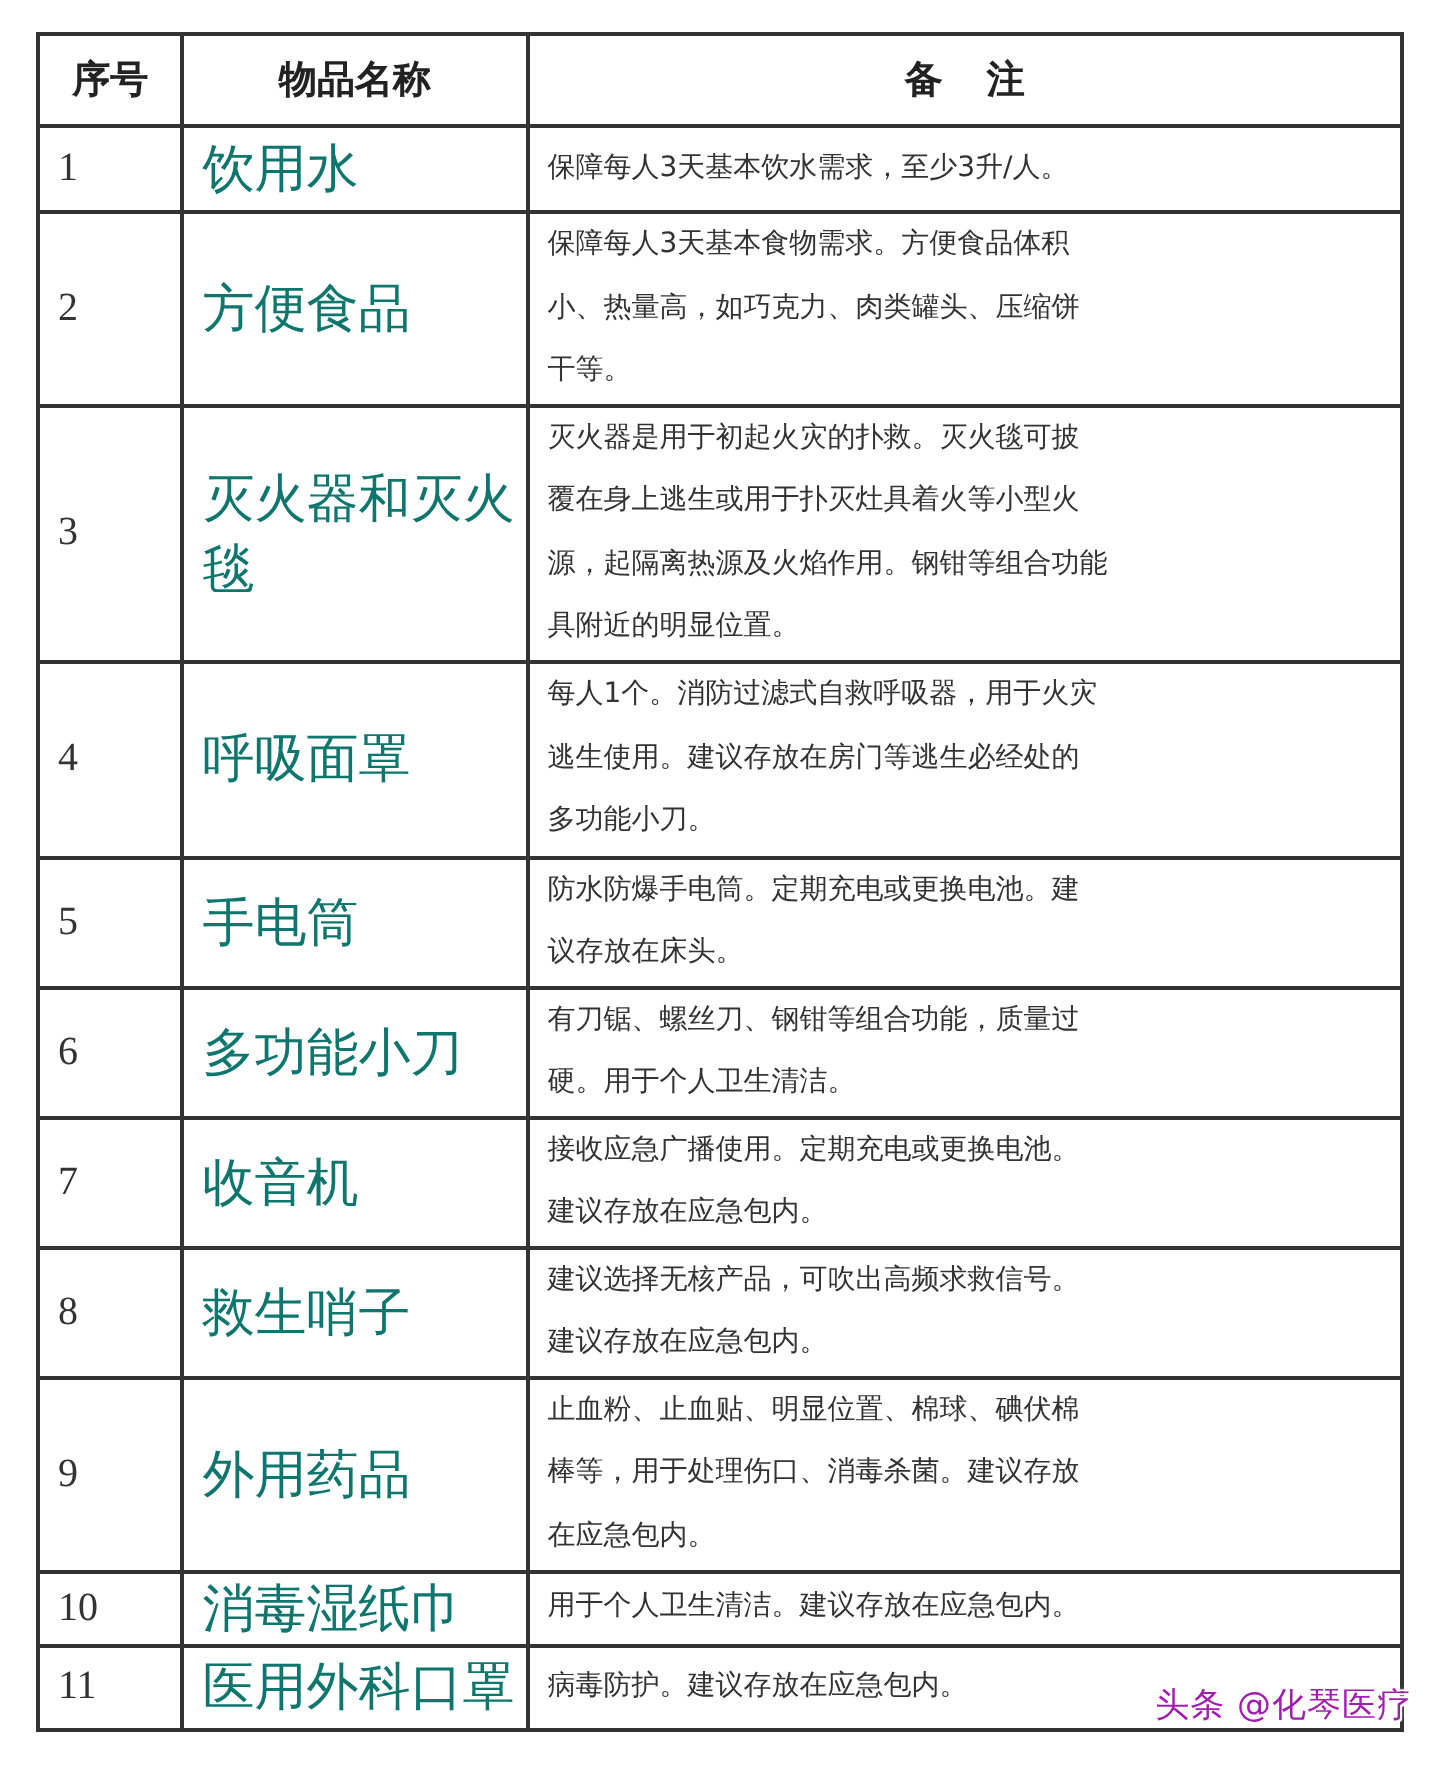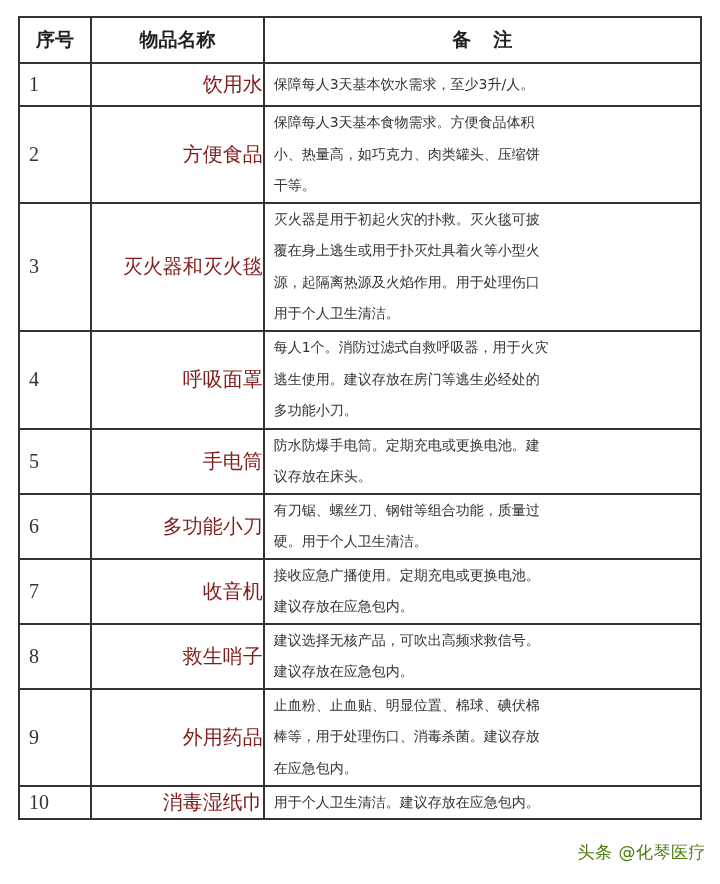--- a/index.html
+++ b/index.html
@@ -38,40 +38,39 @@
     .col-num { width: 72px; }
     .col-name { width: 172px; }
     .col-note { width: 436px; }
     td.num {
       font-family: "Liberation Serif", "DejaVu Serif", serif;
       font-size: 20px;
       padding-left: 9px;
       color: #333;
     }
     td.name {
-      font-size: 20px;
+      font-size: 26px;
       padding-left: 9px;
-      color: #7f1d1d;
-      text-align: right;
+      color: #0f766e;
     }
     td.note {
       font-size: 14px;
       line-height: 31.5px;
       padding: 0 6px 0 9px;
       color: #333;
       word-break: break-all;
     }
     .note-line { display: block; white-space: nowrap; }
     .head-note { letter-spacing: 22px; padding-left: 22px; }
     .watermark {
       position: absolute;
       right: 14px;
       top: 841px;
       font-size: 17px;
-      color: #4d7c0f;
+      color: #a21caf;
       text-shadow: 0 0 2px #fff, 0 0 2px #fff, 1px 1px 0 #fff, -1px -1px 0 #fff;
       font-weight: normal;
       letter-spacing: 0.5px;
     }
   </style>
 </head>
 <body>
 
 <table class="table">
   <colgroup>
@@ -102,22 +101,22 @@
         <span class="note-line">小、热量高，如巧克力、肉类罐头、压缩饼</span>
         <span class="note-line">干等。</span>
       </td>
     </tr>
     <tr style="height:126px">
       <td class="num">3</td>
       <td class="name">灭火器和灭火毯</td>
       <td class="note">
         <span class="note-line">灭火器是用于初起火灾的扑救。灭火毯可披</span>
         <span class="note-line">覆在身上逃生或用于扑灭灶具着火等小型火</span>
-        <span class="note-line">源，起隔离热源及火焰作用。用于处理伤口</span>
-        <span class="note-line">用于个人卫生清洁。</span>
+        <span class="note-line">源，起隔离热源及火焰作用。钢钳等组合功能</span>
+        <span class="note-line">具附近的明显位置。</span>
       </td>
     </tr>
     <tr style="height:98px">
       <td class="num">4</td>
       <td class="name">呼吸面罩</td>
       <td class="note">
         <span class="note-line">每人1个。消防过滤式自救呼吸器，用于火灾</span>
         <span class="note-line">逃生使用。建议存放在房门等逃生必经处的</span>
         <span class="note-line">多功能小刀。</span>
       </td>
@@ -163,16 +162,23 @@
         <span class="note-line">在应急包内。</span>
       </td>
     </tr>
     <tr style="height:30px">
       <td class="num">10</td>
       <td class="name">消毒湿纸巾</td>
       <td class="note">
         <span class="note-line">用于个人卫生清洁。建议存放在应急包内。</span>
       </td>
     </tr>
+    <tr style="height:42px">
+      <td class="num">11</td>
+      <td class="name">医用外科口罩</td>
+      <td class="note">
+        <span class="note-line">病毒防护。建议存放在应急包内。</span>
+      </td>
+    </tr>
   </tbody>
 </table>
 
 <div class="watermark">头条 @化琴医疗</div>
 
 </body></html>

